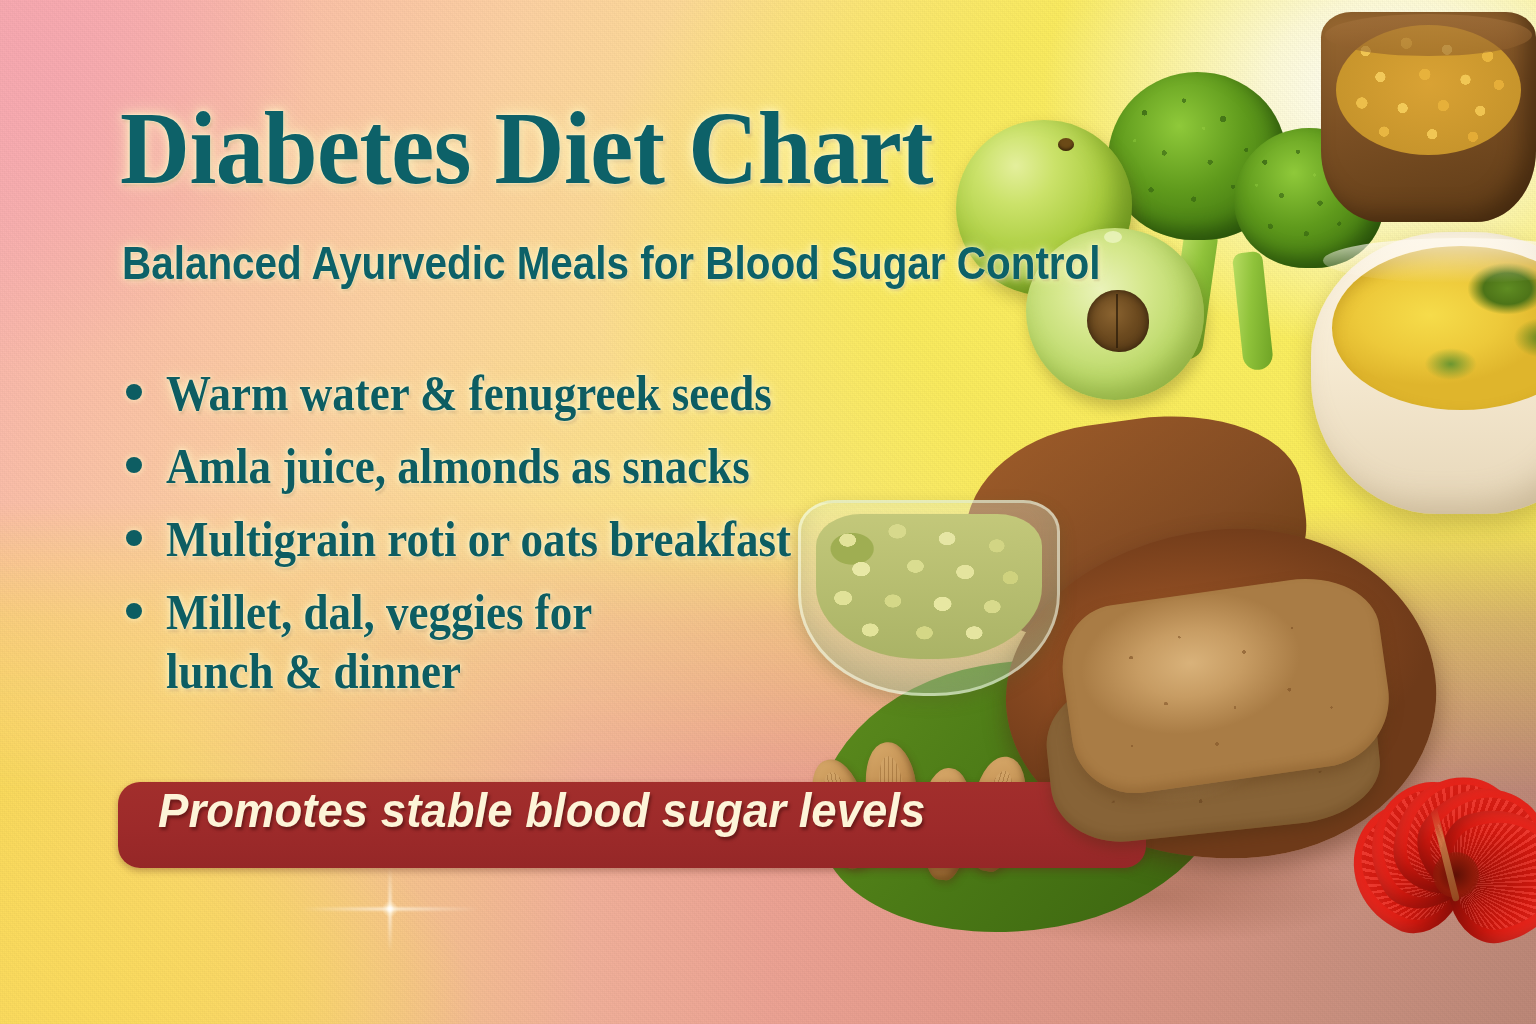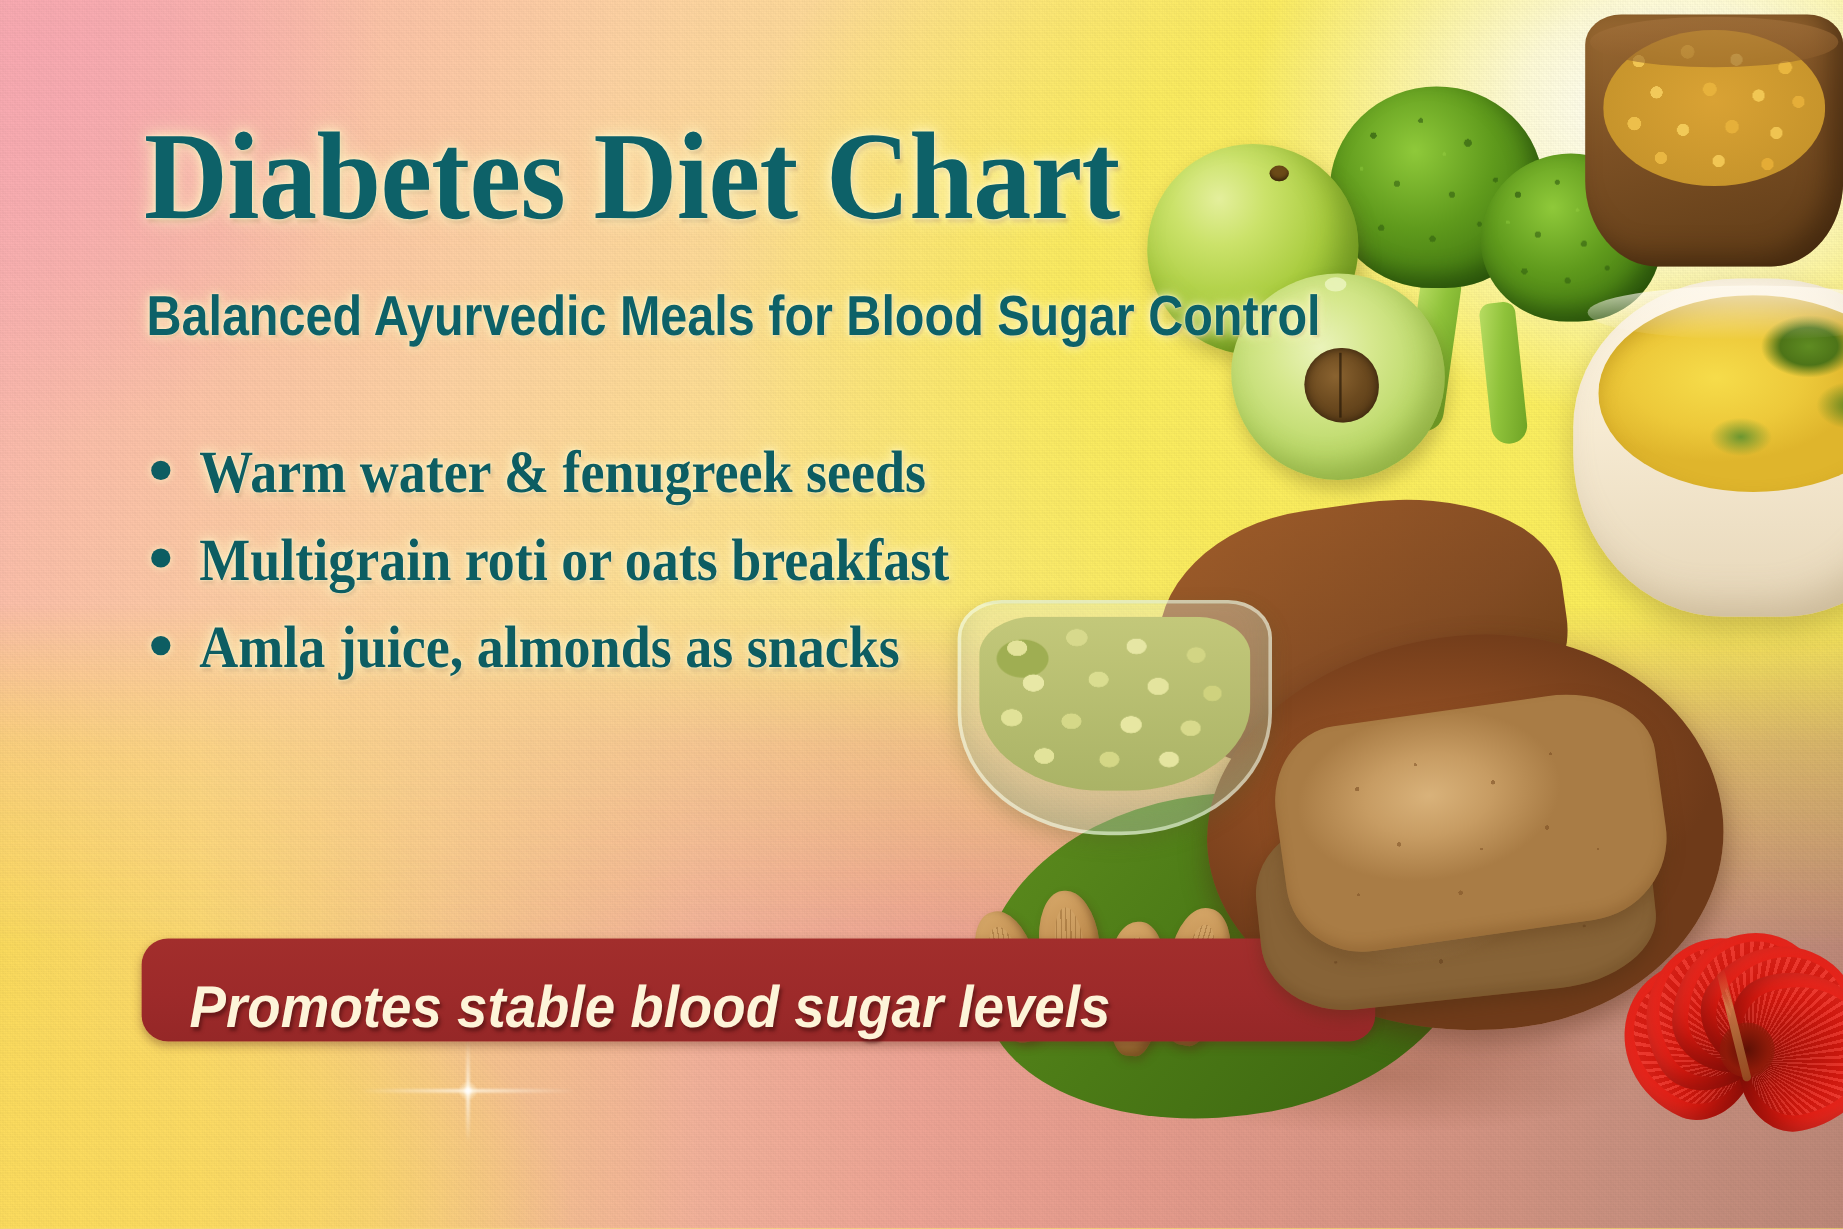--- a/index.html
+++ b/index.html
@@ -151,21 +151,21 @@
     transform-origin:left top;
     white-space:pre-line;
   }
 
   
   .banner {
     position:absolute; left:102px; top:782px;
     width:1028px; height:86px;
     background:linear-gradient(to bottom, #a22e2c 0%, #9d2a2a 55%, #952727 100%);
     box-shadow:0 3px 7px rgba(90,40,25,0.35);
-    display:flex; align-items:flex-end;border-radius:22px;
+    display:flex; align-items:flex-start;border-radius:22px;
   }
   .banner-text {
     font-family:"Liberation Sans", sans-serif;
     font-style:italic; font-weight:bold;
     font-size:49px;
     color:#fdf4d8;
     margin-left:40px;
     transform:scaleX(0.93);
     transform-origin:left center;
     white-space:nowrap;
@@ -541,25 +541,30 @@
 
     <div class="subtitle">Balanced Ayurvedic Meals for Blood Sugar Control</div>
 
     <div class="bullets">
       <div class="bullet">
         <span class="dot"></span>
         <span class="txt">Warm water &amp; fenugreek seeds</span>
       </div>
       <div class="bullet">
         <span class="dot"></span>
+        <span class="txt">Amla juice, almonds as snacks</span>
+      </div>
+      <div class="bullet">
+        <span class="dot"></span>
         <span class="txt">Multigrain roti or oats breakfast</span>
       </div>
       <div class="bullet">
         <span class="dot"></span>
-        <span class="txt">Amla juice, almonds as snacks</span>
+        <span class="txt">Millet, dal, veggies for
+lunch &amp; dinner</span>
       </div>
     </div>
 
     <div class="banner">
       <div class="banner-text">Promotes stable blood sugar levels</div>
     </div>
   </div>
 
 </div>
 

